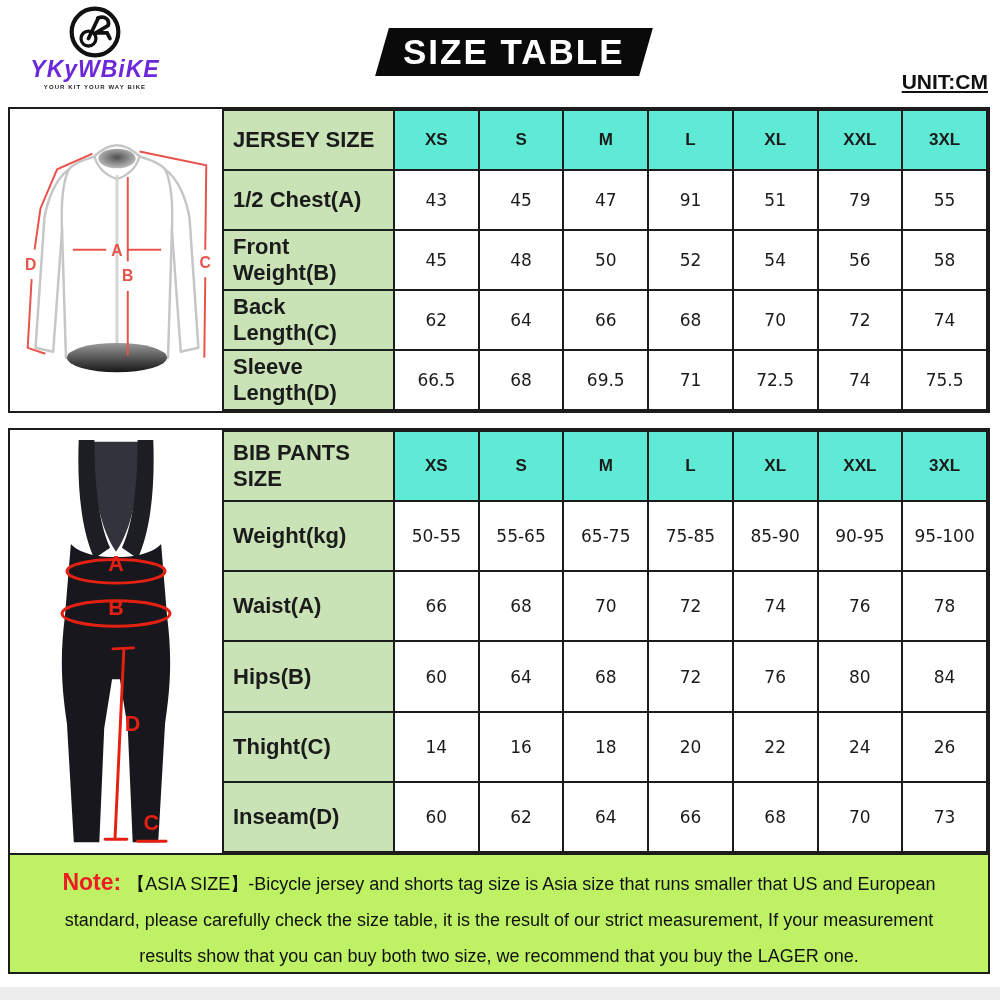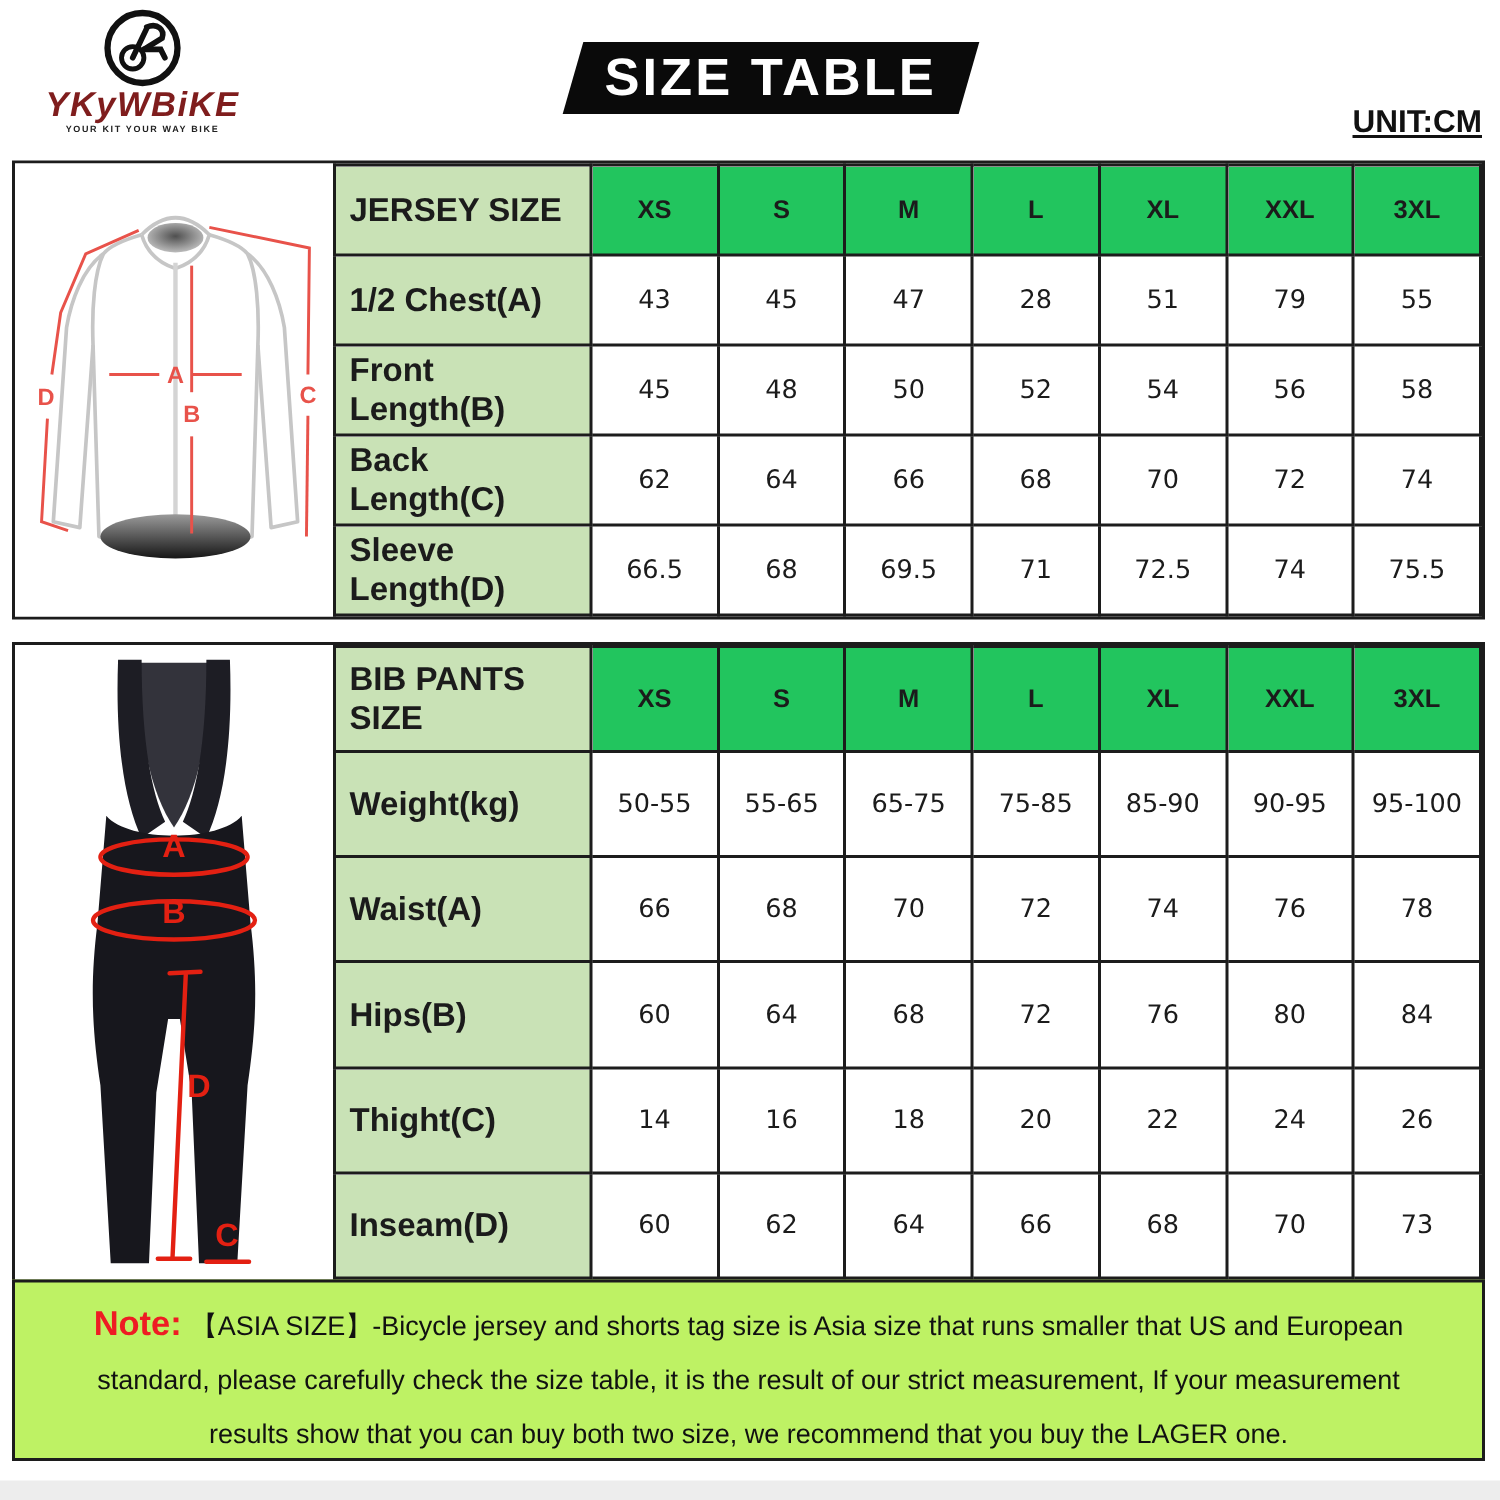--- a/index.html
+++ b/index.html
@@ -5,21 +5,21 @@
   html,body{margin:0;padding:0;}
   body{
     width:1000px;height:1000px;position:relative;background:#ffffff;
     font-family:"Liberation Sans",sans-serif;color:#1b1b1b;overflow:hidden;
   }
   
   .brand{position:absolute;left:10px;top:4px;width:170px;text-align:center;}
   .brand .logo{display:block;margin:0 auto;}
   .brand .name{
     display:block;font-weight:bold;font-style:italic;font-size:23px;
-    letter-spacing:1px;color:#7f1d1d;margin-top:-4px;white-space:nowrap;
+    letter-spacing:1px;color:#6d28d9;margin-top:-4px;white-space:nowrap;
   }
   .brand .tagline{
     display:block;font-weight:bold;font-size:6px;letter-spacing:1.1px;
     color:#222;margin-top:1px;white-space:nowrap;
   }
   .banner{
     position:absolute;left:382px;top:28px;width:264px;height:48px;background:#0a0a0a;
     transform:skewX(-16deg);display:flex;align-items:center;justify-content:center;
   }
   .banner .banner-text{
@@ -37,21 +37,21 @@
   .img-col{width:212px;flex:0 0 212px;display:flex;align-items:center;justify-content:center;background:#fff;}
   .size-table{flex:1;border-collapse:collapse;table-layout:fixed;height:100%;width:100%;}
   .size-table td{
     border:2px solid #1c1c1c;text-align:center;vertical-align:middle;
     font-size:18px;background:#fff;padding:0;overflow:hidden;
   }
   .size-table td.lbl{
     background:#C9E2B6;text-align:left;padding-left:9px;font-weight:bold;
     font-size:22px;width:160px;
   }
-  .size-table td.sz{background:#22c55e;font-weight:bold;font-size:17px;}
+  .size-table td.sz{background:#5eead4;font-weight:bold;font-size:17px;}
   .size-table td.val{font-family:"DejaVu Sans",sans-serif;font-size:17px;}
   #jersey-box tr{height:20%;}
   #bib-box tr{height:14.2857%;}
   
   #note-box{
     position:absolute;left:8px;top:853px;width:982px;height:121px;
     border:2px solid #1c1c1c;box-sizing:border-box;background:#bef264;
     padding:9px 30px 0 30px;text-align:center;font-size:18px;line-height:36px;color:#111;
   }
   .note-label{color:#ee1c23;font-weight:bold;font-size:23px;margin-right:6px;}
@@ -129,27 +129,27 @@
         <td class="sz">L</td>
         <td class="sz">XL</td>
         <td class="sz">XXL</td>
         <td class="sz">3XL</td>
       </tr>
       <tr>
         <td class="lbl">1/2 Chest(A)</td>
         <td class="val">43</td>
         <td class="val">45</td>
         <td class="val">47</td>
-        <td class="val">28</td>
+        <td class="val">91</td>
         <td class="val">51</td>
         <td class="val">79</td>
         <td class="val">55</td>
       </tr>
       <tr>
-        <td class="lbl">Front Length(B)</td>
+        <td class="lbl">Front Weight(B)</td>
         <td class="val">45</td>
         <td class="val">48</td>
         <td class="val">50</td>
         <td class="val">52</td>
         <td class="val">54</td>
         <td class="val">56</td>
         <td class="val">58</td>
       </tr>
       <tr>
         <td class="lbl">Back Length(C)</td>

